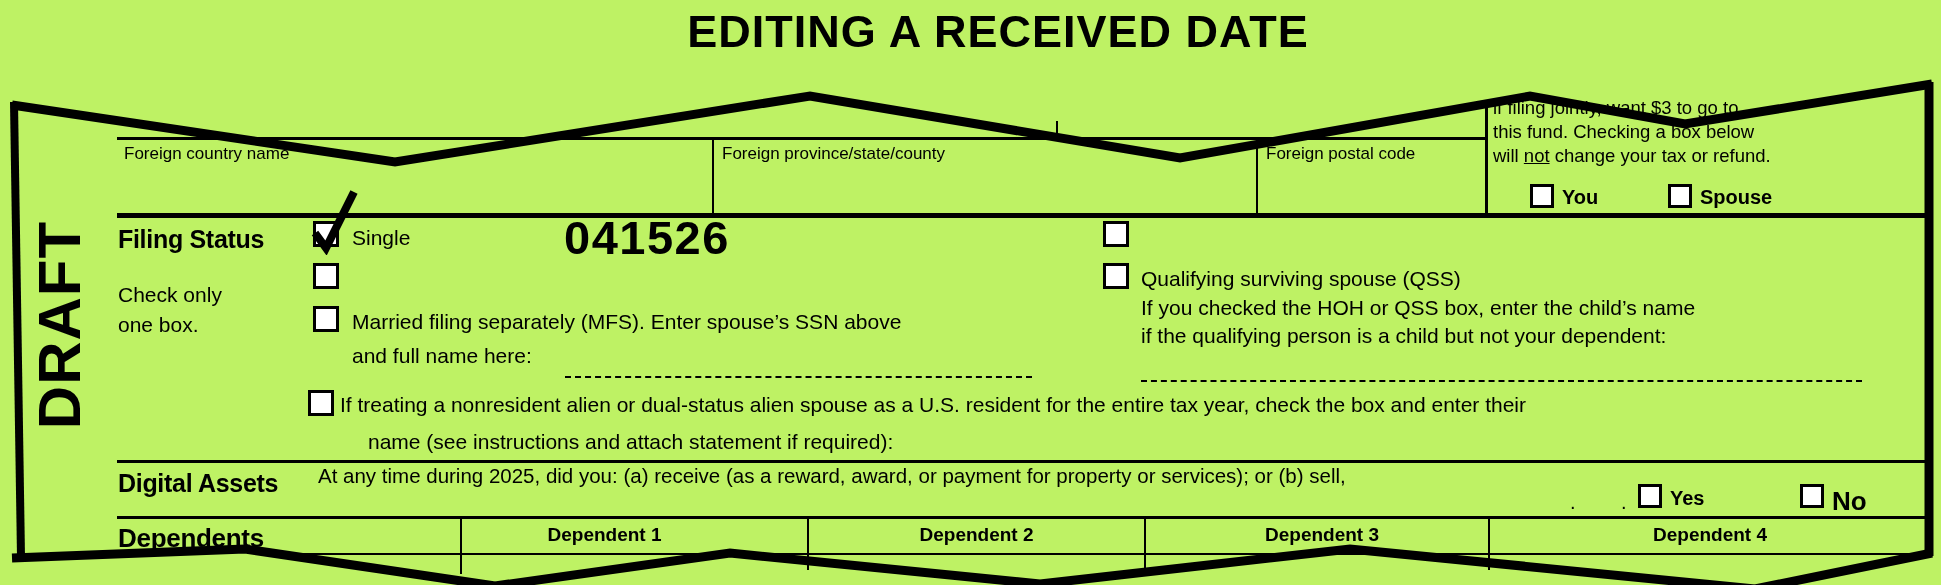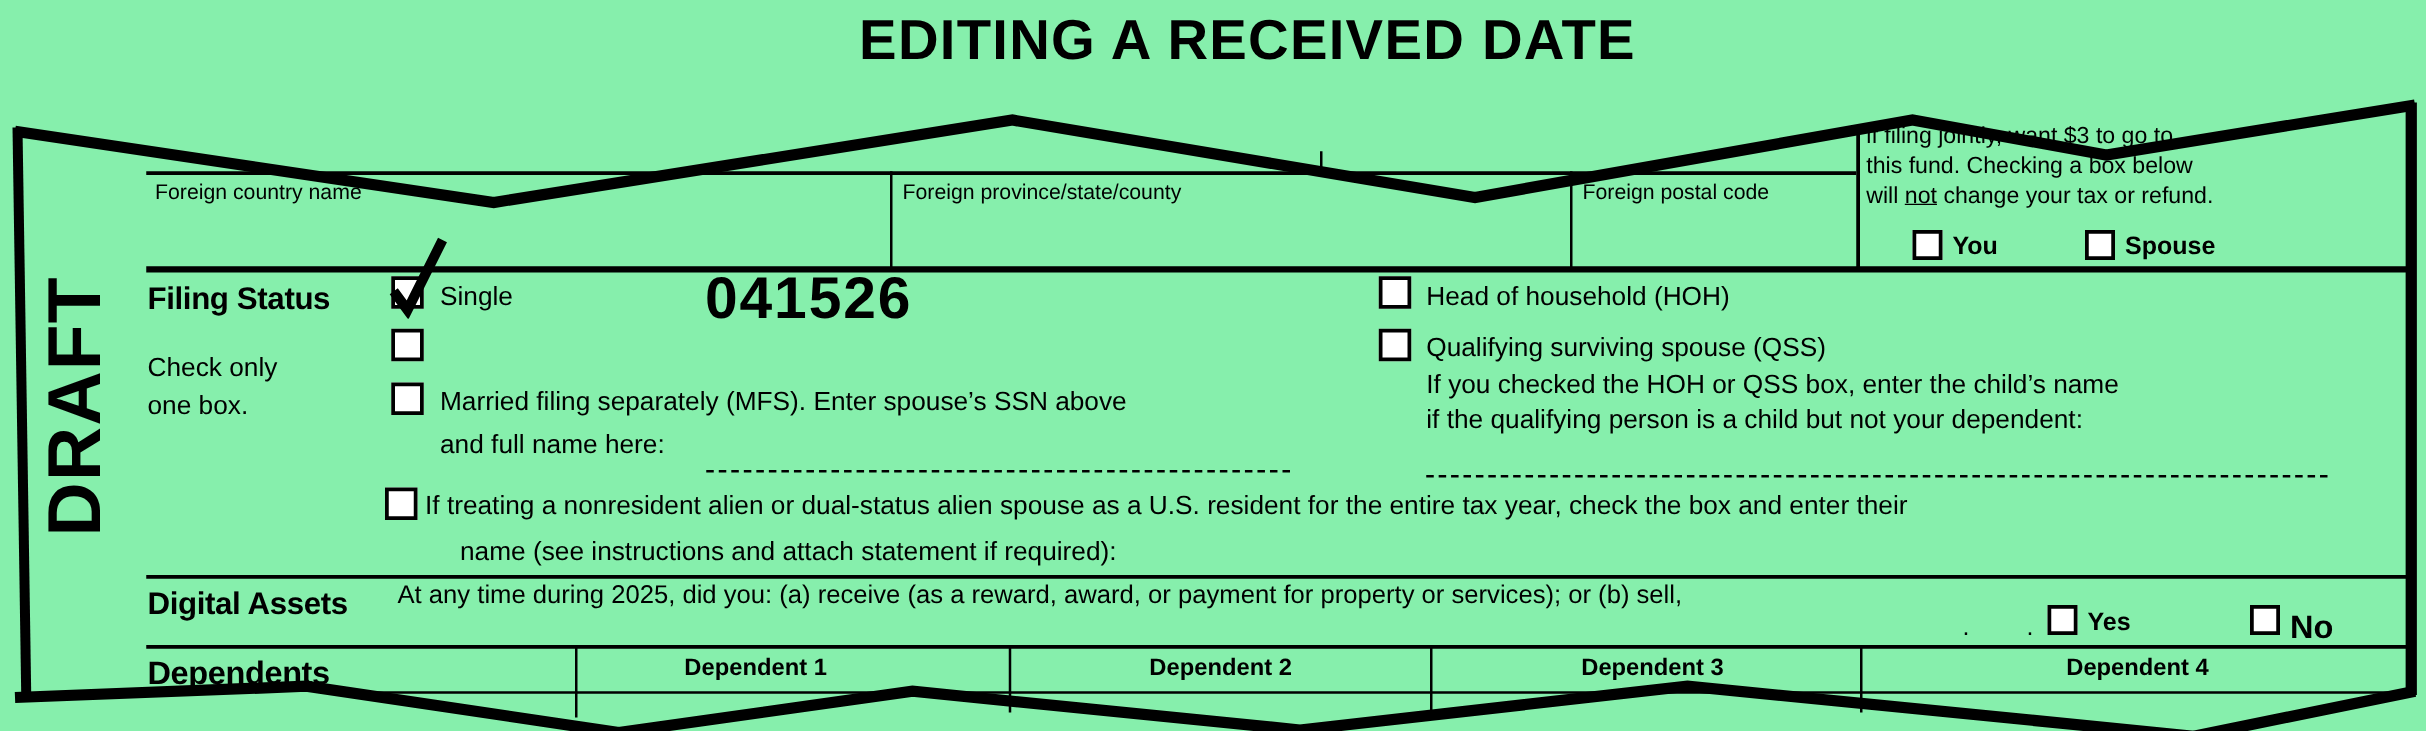--- a/index.html
+++ b/index.html
@@ -1,17 +1,17 @@
 <!DOCTYPE html>
 <html><head>
 <meta charset="utf-8">
 <style>
   html,body{margin:0;padding:0;background:#fff;}
   #canvas{
-    position:relative;width:1941px;height:585px;background:#86efac;overflow:hidden;
+    position:relative;width:1941px;height:585px;background:#bef264;overflow:hidden;
     font-family:"Liberation Sans","DejaVu Sans",sans-serif;color:#000;
   }
   .t{position:absolute;white-space:nowrap;line-height:1.15;z-index:2;}
   .lbl-sm{font-size:17px;}
   .body-txt{font-size:21px;}
   .body-txt-20{font-size:20.5px;}
   .bold{font-weight:bold;}
   .heading{font-weight:bold;font-size:25px;letter-spacing:-0.3px;}
   .cb{position:absolute;box-sizing:border-box;width:26px;height:26px;border:3px solid #000;background:#fff;z-index:3;}
   .cb.sm{width:24px;height:24px;}
@@ -87,21 +87,20 @@
   <div id="stamp">041526</div>
 
   <div class="cb" style="left:313px;top:263px;"></div>
 
   <div class="cb" style="left:313px;top:306px;"></div>
   <div class="t body-txt" style="left:352px;top:310px;">Married filing separately (MFS). Enter spouse’s SSN above</div>
   <div class="t body-txt" style="left:352px;top:344px;">and full name here:</div>
   <div class="dash" style="left:565px;top:362px;width:467px;height:14px;"></div>
 
   <div class="cb" style="left:1103px;top:221px;"></div>
-  <div class="t body-txt" style="left:1141px;top:226px;">Head of household (HOH)</div>
   <div class="cb" style="left:1103px;top:263px;"></div>
   <div class="t body-txt" style="left:1141px;top:267px;">Qualifying surviving spouse (QSS)</div>
   <div class="t body-txt" style="left:1141px;top:296px;">If you checked the HOH or QSS box, enter the child’s name</div>
   <div class="t body-txt" style="left:1141px;top:324px;">if the qualifying person is a child but not your dependent:</div>
   <div class="dash" style="left:1141px;top:366px;width:721px;height:14px;"></div>
 
   <div class="cb" style="left:308px;top:390px;"></div>
   <div class="t body-txt" style="left:368px;top:430px;">name (see instructions and attach statement if required):</div>
   <div class="t body-txt" style="left:340px;top:393px;">If treating a nonresident alien or dual-status alien spouse as a U.S. resident for the entire tax year, check the box and enter their</div>
 

